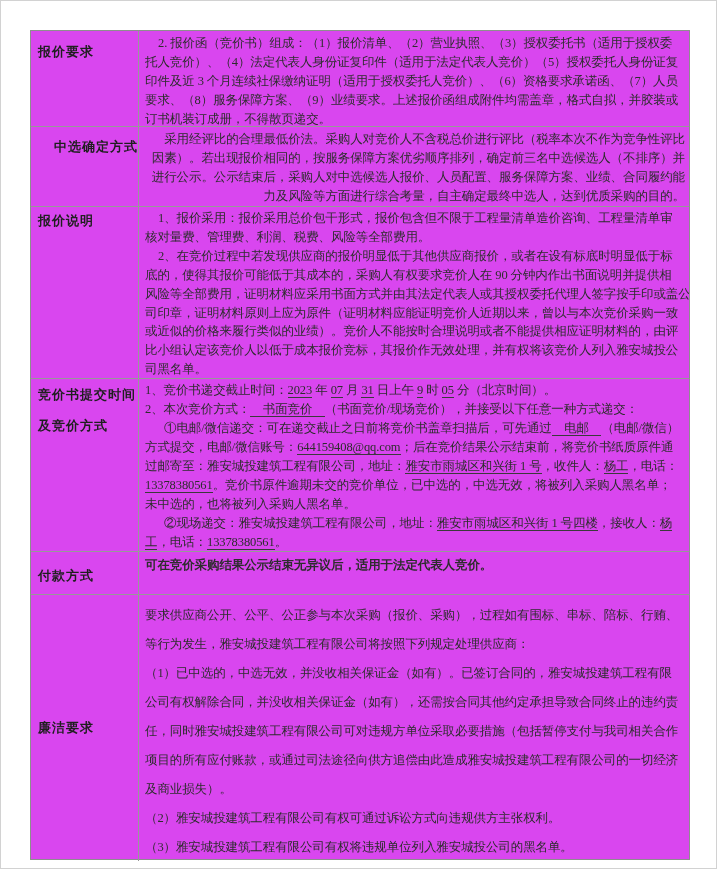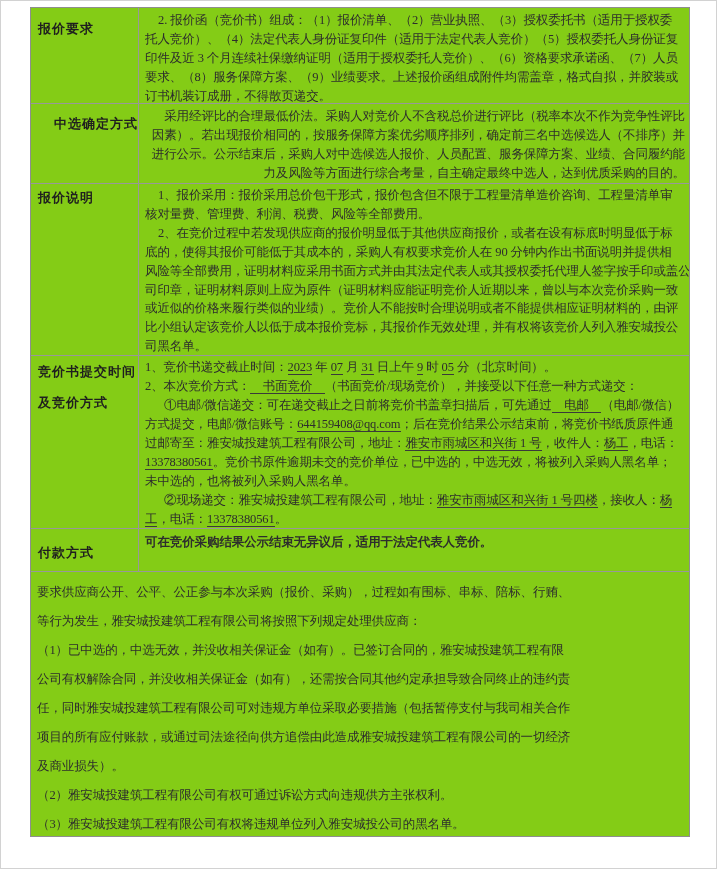--- a/index.html
+++ b/index.html
@@ -10,25 +10,25 @@
     position:relative;
     overflow:hidden;
   }
   .frame{
     position:absolute;left:0;top:0;right:0;bottom:0;
     border:1px solid #d2d2d2;
     pointer-events:none;
   }
   .doc-table{
     position:absolute;
-    left:30px;top:7px;
+    left:30px;top:30px;
     width:660px;height:830px;
     border:1px solid #8e8e8e;
     box-sizing:border-box;
-    background:#84cc16;
+    background:#d946ef;
   }
   .row{
     display:flex;
     box-sizing:border-box;
     border-bottom:1px solid #989898;
     overflow:hidden;
   }
   .row:last-child{border-bottom:none;}
   .label{
     width:108px;
@@ -127,20 +127,23 @@
     </div>
     <div class="row row-4">
       <div class="label">
         <div>付款方式</div>
       </div>
       <div class="body">
         <div class="line"><span>可在竞价采购结果公示结束无异议后，适用于法定代表人竞价。</span></div>
       </div>
     </div>
     <div class="row row-5">
+      <div class="label">
+        <div>廉洁要求</div>
+      </div>
       <div class="body">
         <div class="line"><span>要求供应商公开、公平、公正参与本次采购（报价、采购），过程如有围标、串标、陪标、行贿、</span></div>
         <div class="line"><span>等行为发生，雅安城投建筑工程有限公司将按照下列规定处理供应商：</span></div>
         <div class="line"><span>（1）已中选的，中选无效，并没收相关保证金（如有）。已签订合同的，雅安城投建筑工程有限</span></div>
         <div class="line"><span>公司有权解除合同，并没收相关保证金（如有），还需按合同其他约定承担导致合同终止的违约责</span></div>
         <div class="line"><span>任，同时雅安城投建筑工程有限公司可对违规方单位采取必要措施（包括暂停支付与我司相关合作</span></div>
         <div class="line"><span>项目的所有应付账款，或通过司法途径向供方追偿由此造成雅安城投建筑工程有限公司的一切经济</span></div>
         <div class="line"><span>及商业损失）。</span></div>
         <div class="line"><span>（2）雅安城投建筑工程有限公司有权可通过诉讼方式向违规供方主张权利。</span></div>
         <div class="line"><span>（3）雅安城投建筑工程有限公司有权将违规单位列入雅安城投公司的黑名单。</span></div>

